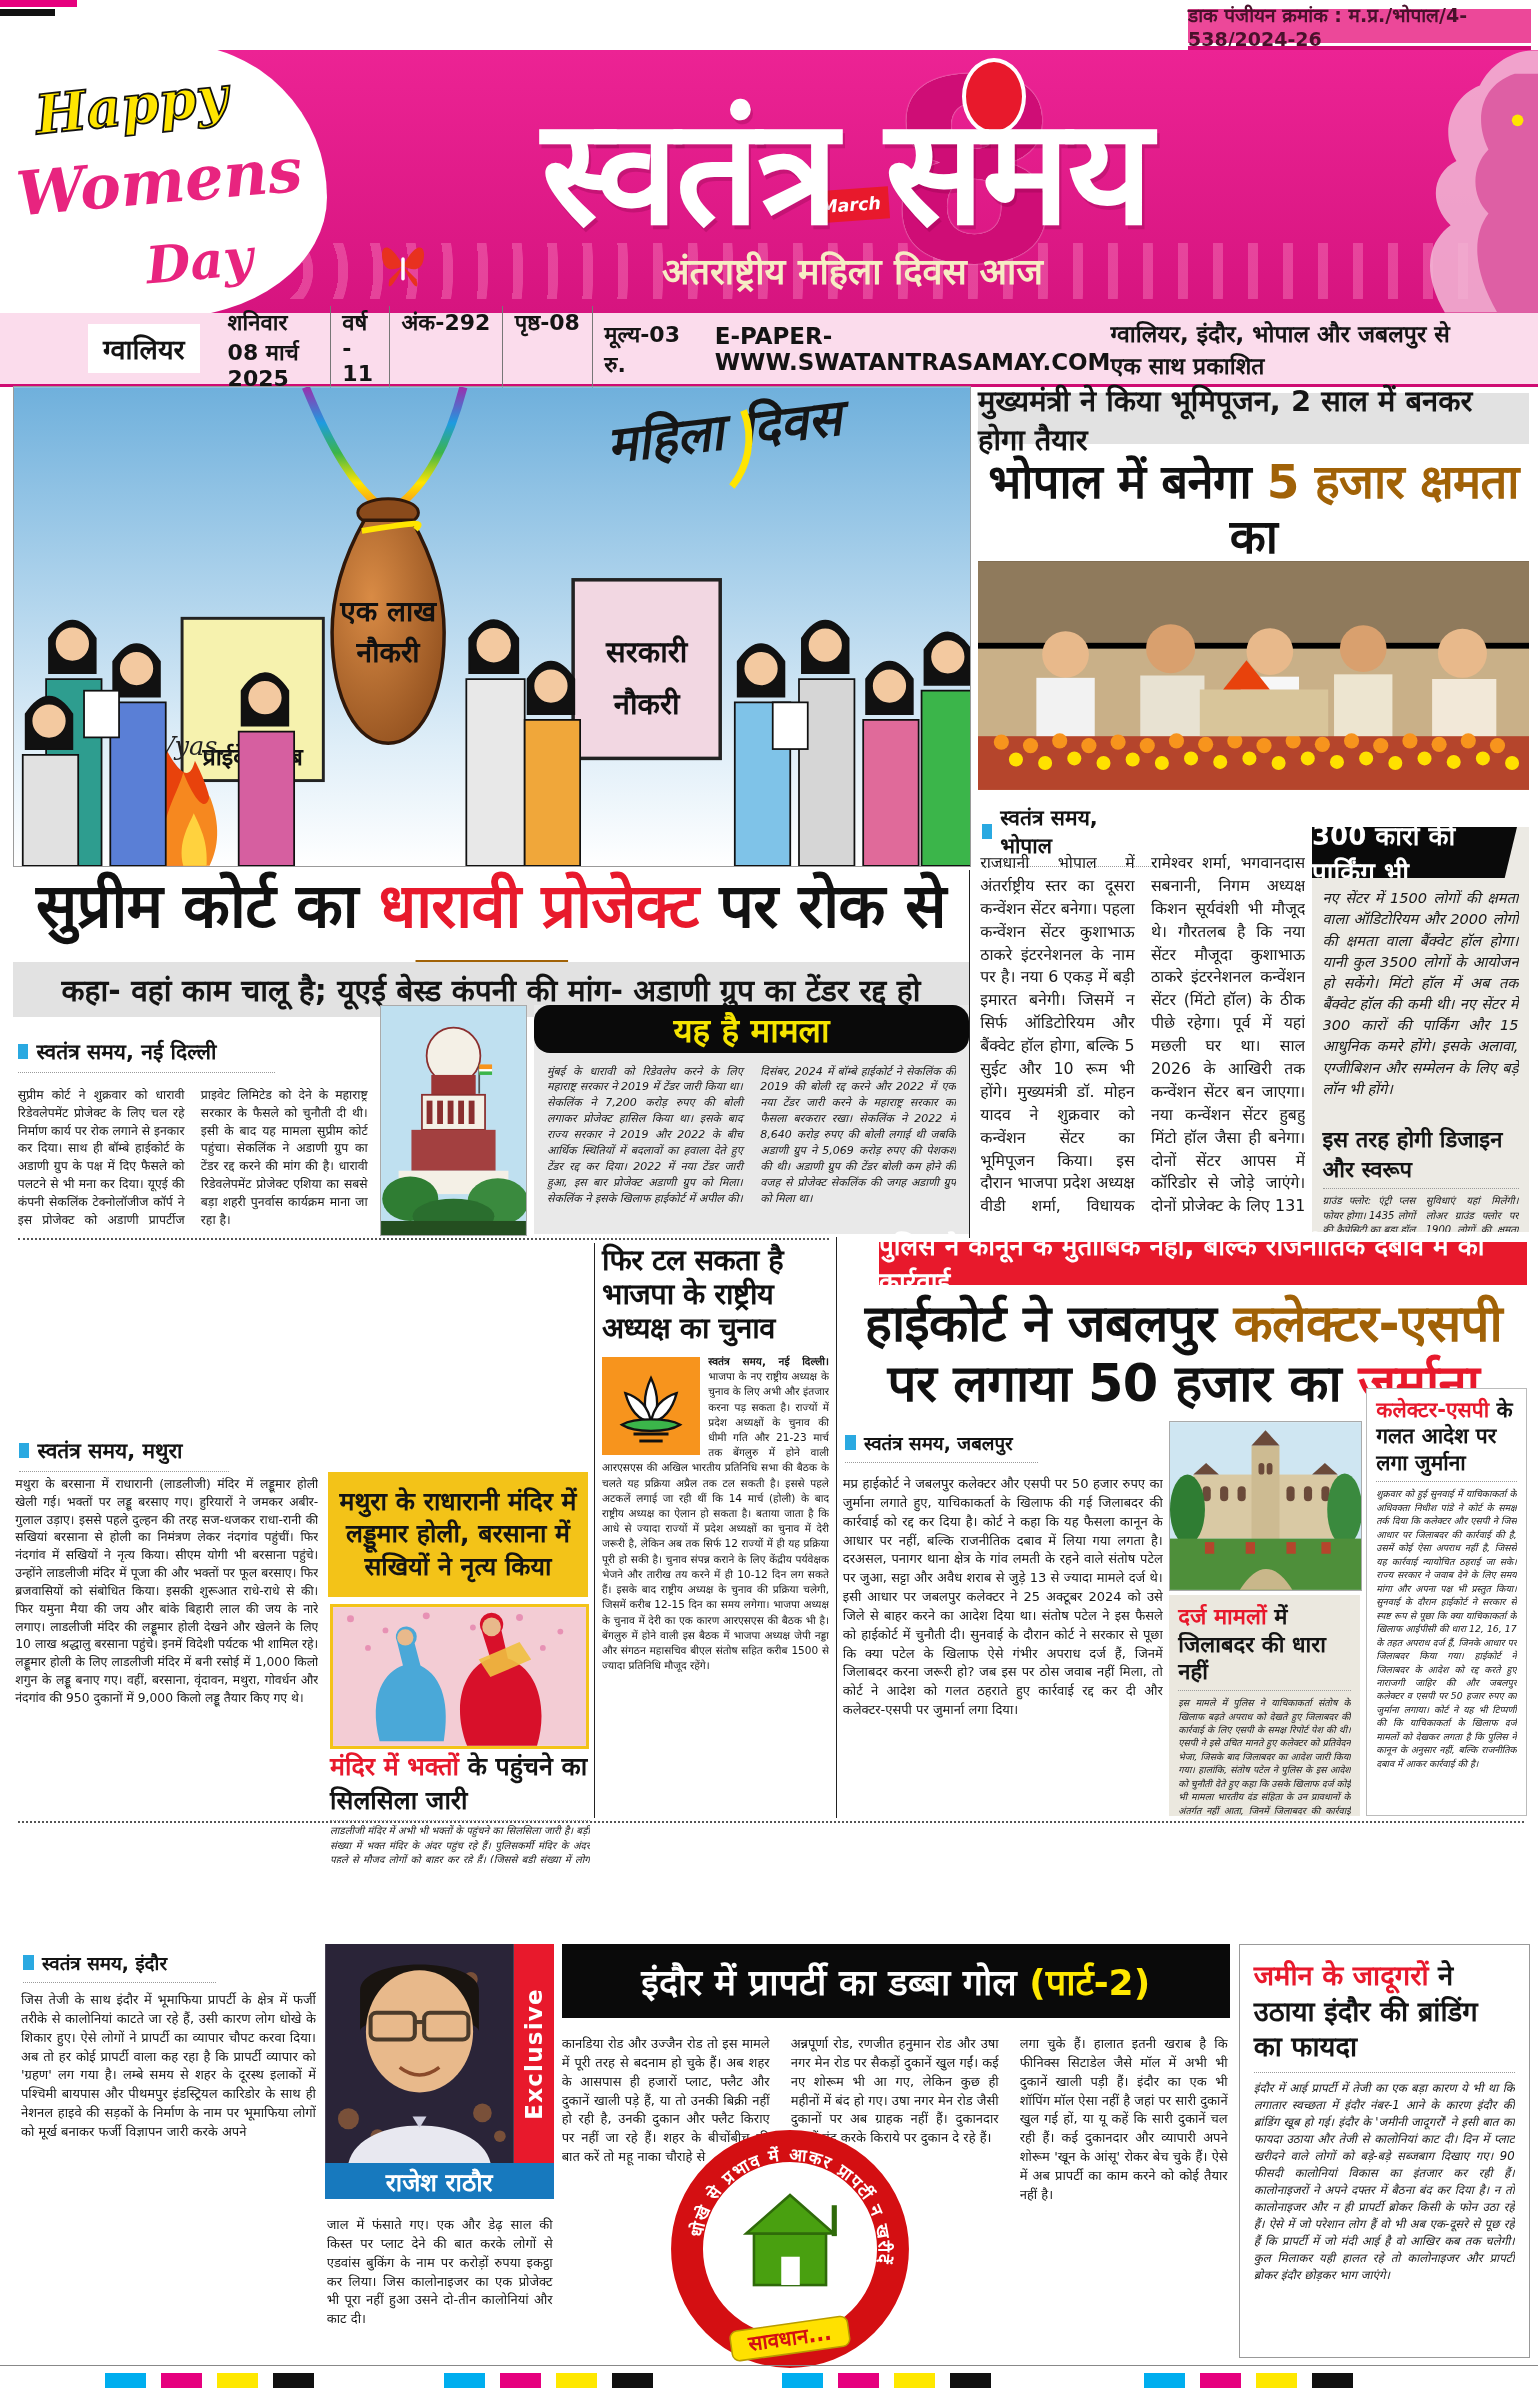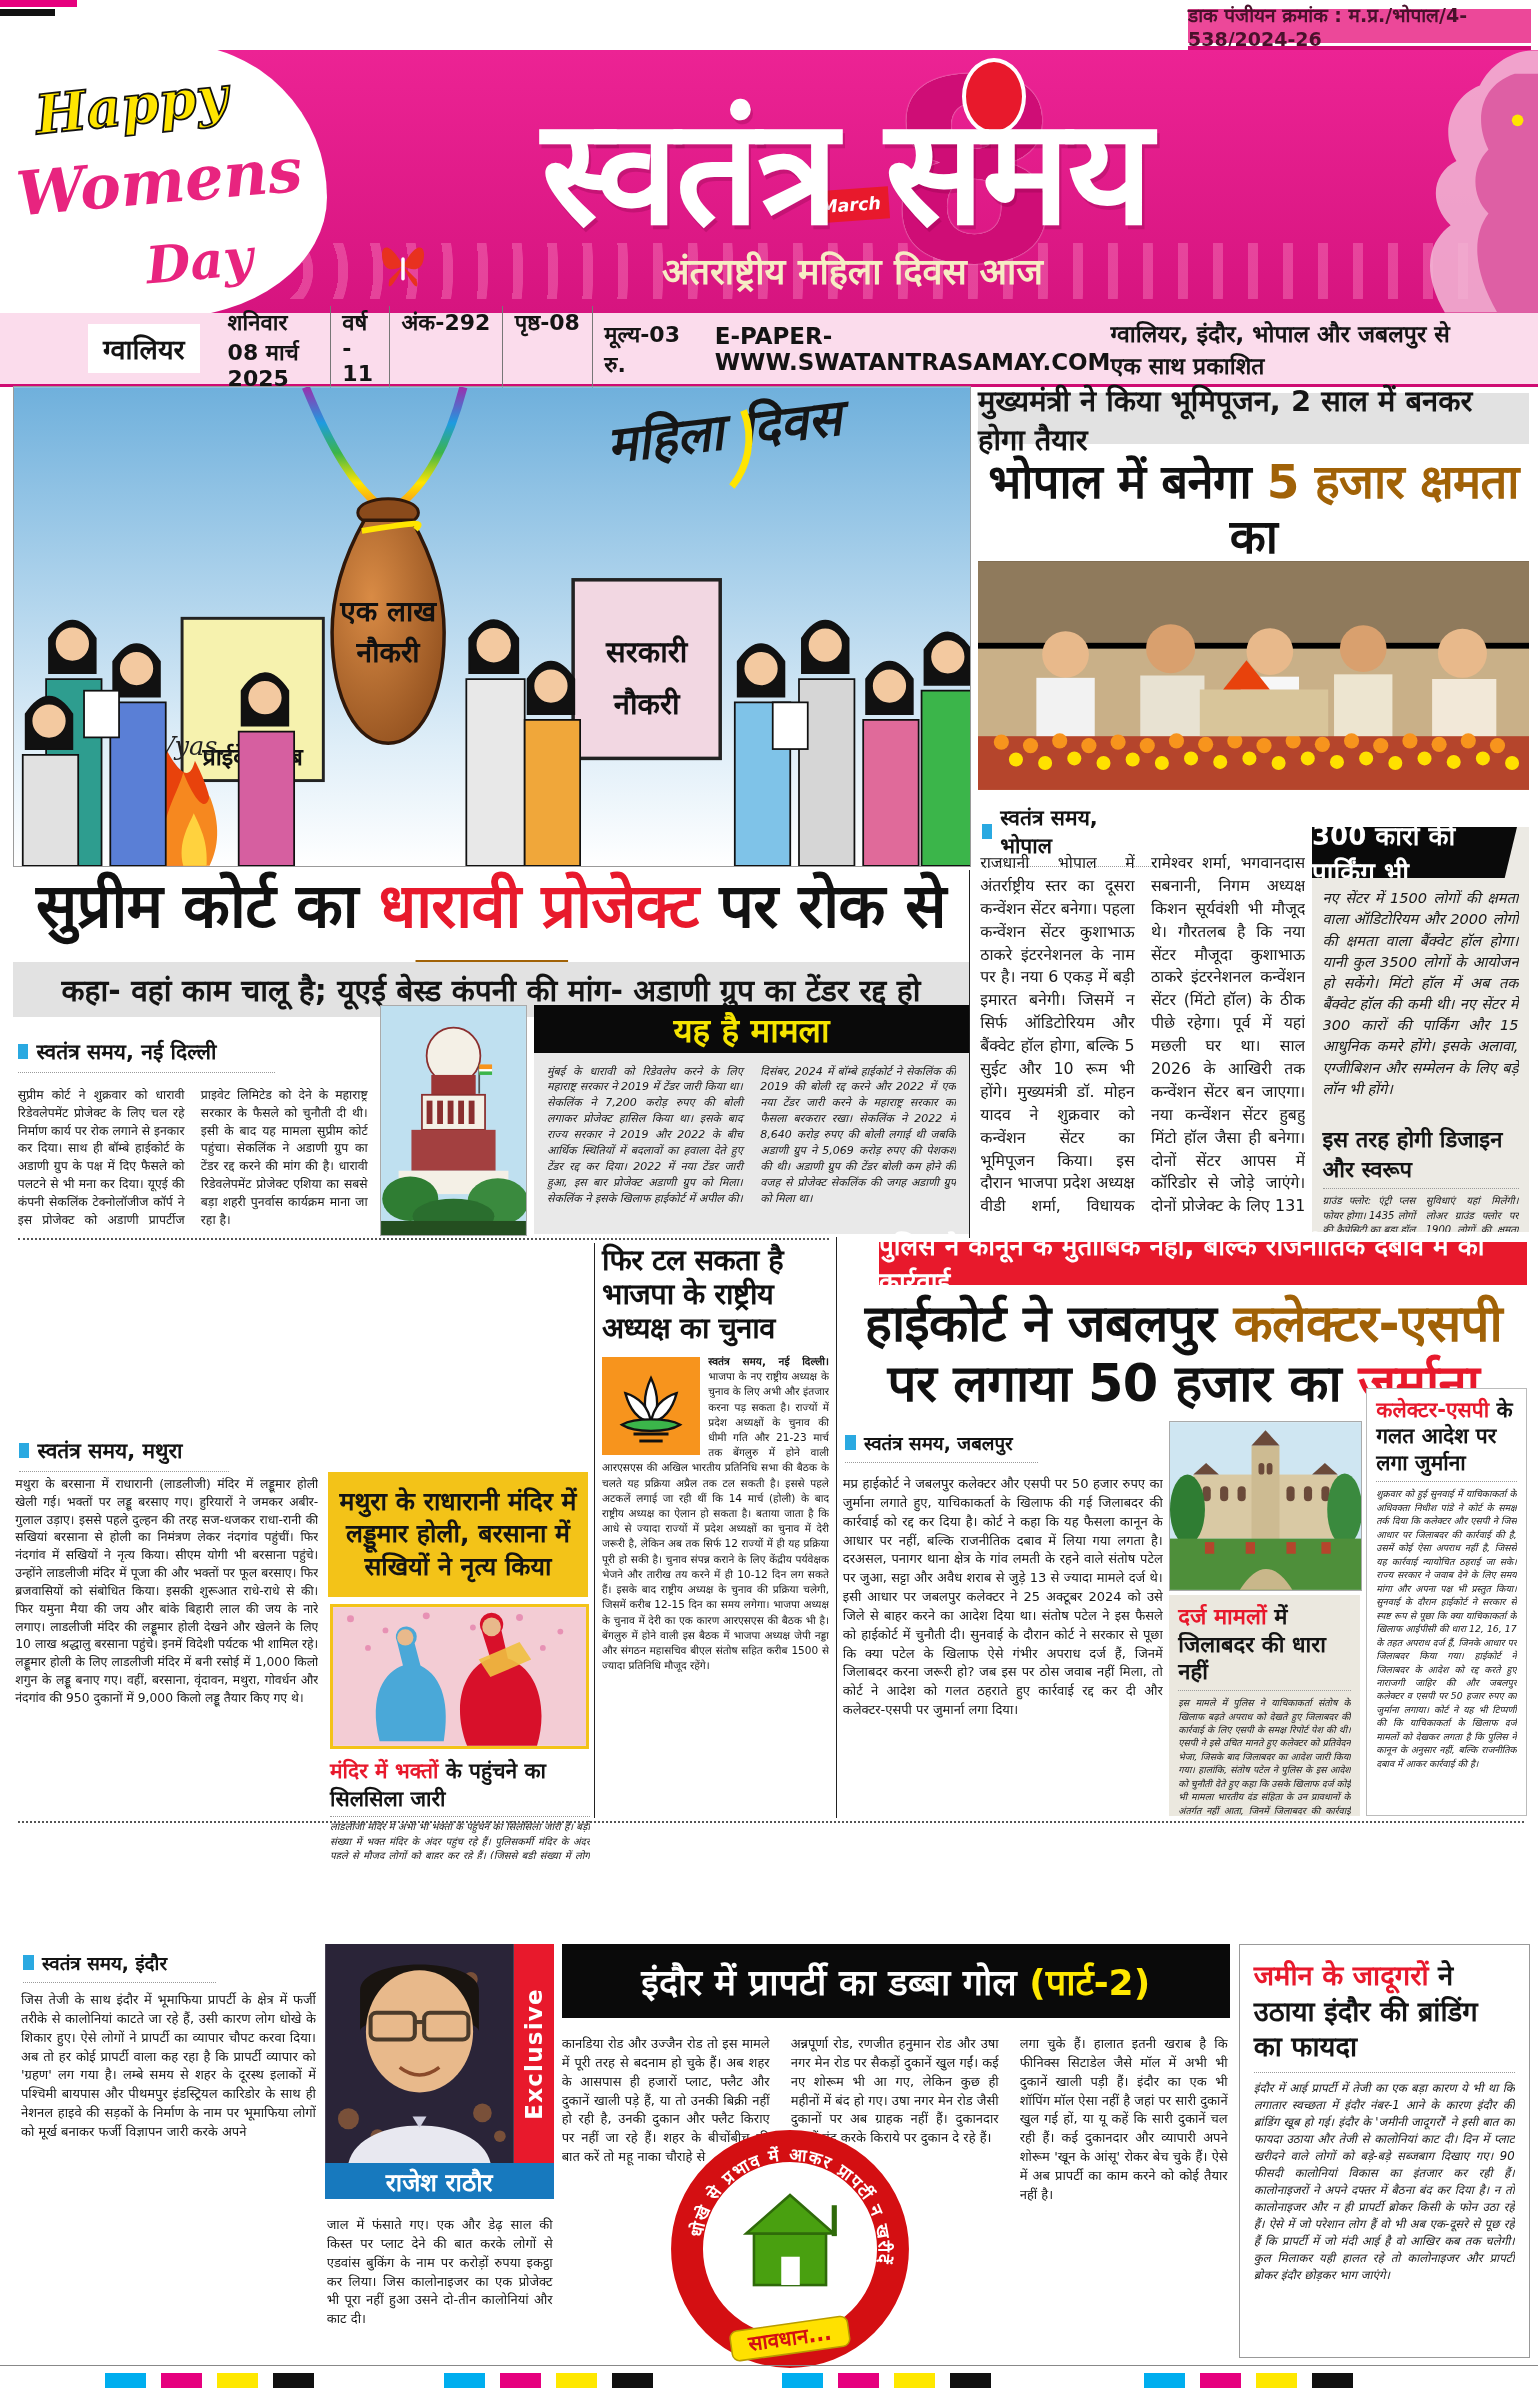--- a/index.html
+++ b/index.html
@@ -297,21 +297,21 @@
         <rect x="168" y="100" width="22" height="14" fill="#f7941d"></rect>
         <rect x="168" y="108" width="22" height="7" fill="#fff"></rect>
         <rect x="168" y="112" width="22" height="6" fill="#3bb54a"></rect>
       <ellipse cx="50" cy="330" rx="48" ry="38" fill="#2f7d33"></ellipse>
         <ellipse cx="200" cy="335" rx="52" ry="40" fill="#3a8a3e"></ellipse>
         <ellipse cx="124" cy="360" rx="70" ry="30" fill="#2a6e2e"></ellipse>
       <rect x="0" y="368" width="248" height="24" fill="#244e20"></rect>
     </svg>
 
     <div class="abs" style="left:521px;top:135px;width:435px;height:229px;background:#e9e9e9;">
-      <div class="blackbar" style="width:435px;height:48px;">
+      <div class="blackbar" style="width:435px;height:48px;border-radius:16px;">
         <span style="color:#f5e400;font-weight:800;font-size:33px;">यह है मामला</span>
       </div>
       <div class="cols2 body-txt ital" style="margin:10.5px 13px;font-size:11px;height:152px;column-gap:17.5px;">
         <span>मुंबई के धारावी को रिडेवलेप करने के लिए महाराष्ट्र सरकार ने 2019 में टेंडर जारी किया था। सेकलिंक ने 7,200 करोड़ रुपए की बोली लगाकर प्रोजेक्ट हासिल किया था। इसके बाद राज्य सरकार ने 2019 और 2022 के बीच आर्थिक स्थितियों में बदलावों का हवाला देते हुए टेंडर रद्द कर दिया। 2022 में नया टेंडर जारी हुआ, इस बार प्रोजेक्ट अडाणी ग्रुप को मिला। सेकलिंक ने इसके खिलाफ हाईकोर्ट में</span>
         <span>अपील की। दिसंबर, 2024 में बॉम्बे हाईकोर्ट ने सेकलिंक की 2019 की बोली रद्द करने और 2022 में एक नया टेंडर जारी करने के महाराष्ट्र सरकार का फैसला बरकरार रखा। सेकलिंक ने 2022 में 8,640 करोड़ रुपए की बोली लगाई थी जबकि अडाणी ग्रुप ने 5,069 करोड़ रुपए की पेशकश की थी। अडाणी ग्रुप की टेंडर बोली कम होने की वजह से प्रोजेक्ट सेकलिंक की जगह अडाणी ग्रुप को मिला था।</span>
       </div>
     </div>
   </div>
 
   <div class="abs dotrule" style="left:17.5px;top:1238px;width:811px;"></div>
@@ -341,21 +341,21 @@
           <circle cx="60" cy="70" r="5"></circle>
           <circle cx="360" cy="70" r="5"></circle>
         </g>
       <path d="M80 230 C60 150 90 110 120 100 L110 60 a18 18 0 1 1 30 2 L150 100 C190 120 200 170 190 230 Z" fill="#4aa8d8"></path>
       <path d="M230 238 C200 160 230 100 270 88 L255 40 a20 20 0 1 1 34 0 L300 88 C350 105 370 170 350 238 Z" fill="#d8102a"></path>
       <circle cx="272" cy="34" r="16" fill="#e8b98b"></circle>
         <circle cx="124" cy="52" r="14" fill="#e8b98b"></circle>
       <path d="M250 90 L320 60 L340 90 L270 120 Z" fill="#f0c040" opacity=".9"></path>
     </svg>
     <div class="abs" style="left:317px;top:505px;width:260px;height:69px;">
-      <div style="font-weight:800;font-size:21px;border-bottom:1.8px dotted #999;padding-bottom:3.5px;margin-top:8px;">
+      <div style="font-weight:800;font-size:25px;border-bottom:1.8px dotted #999;padding-bottom:3.5px;">
         <span class="c-red">मंदिर में भक्तों</span><span> के पहुंचने का सिलसिला जारी</span>
       </div>
       <div class="body-txt ital" style="font-size:10px;height:39px;margin-top:3.5px;">लाडलीजी मंदिर में अभी भी भक्तों के पहुंचने का सिलसिला जारी है। बड़ी संख्या में भक्त मंदिर के अंदर पहुंच रहे हैं। पुलिसकर्मी मंदिर के अंदर पहले से मौजूद लोगों को बाहर कर रहे हैं। (जिससे बड़ी संख्या में लोग होली का आनंद ले सकें।)</div>
     </div>
   </div>
 
   <div class="abs" style="left:594px;top:1243px;width:235px;height:575px;border-left:1.8px solid #222;padding-left:7px;box-sizing:border-box;">
     <div class="hl" style="font-size:29px;">फिर टल सकता है भाजपा के राष्ट्रीय अध्यक्ष का चुनाव</div>
     <div class="body-txt" style="font-size:10.5px;height:484px;margin-top:8.2px;">
       <svg style="float:left;margin:3.5px 8.2px 3.5px 0;" width="98" height="98" viewBox="0 0 168 168">

